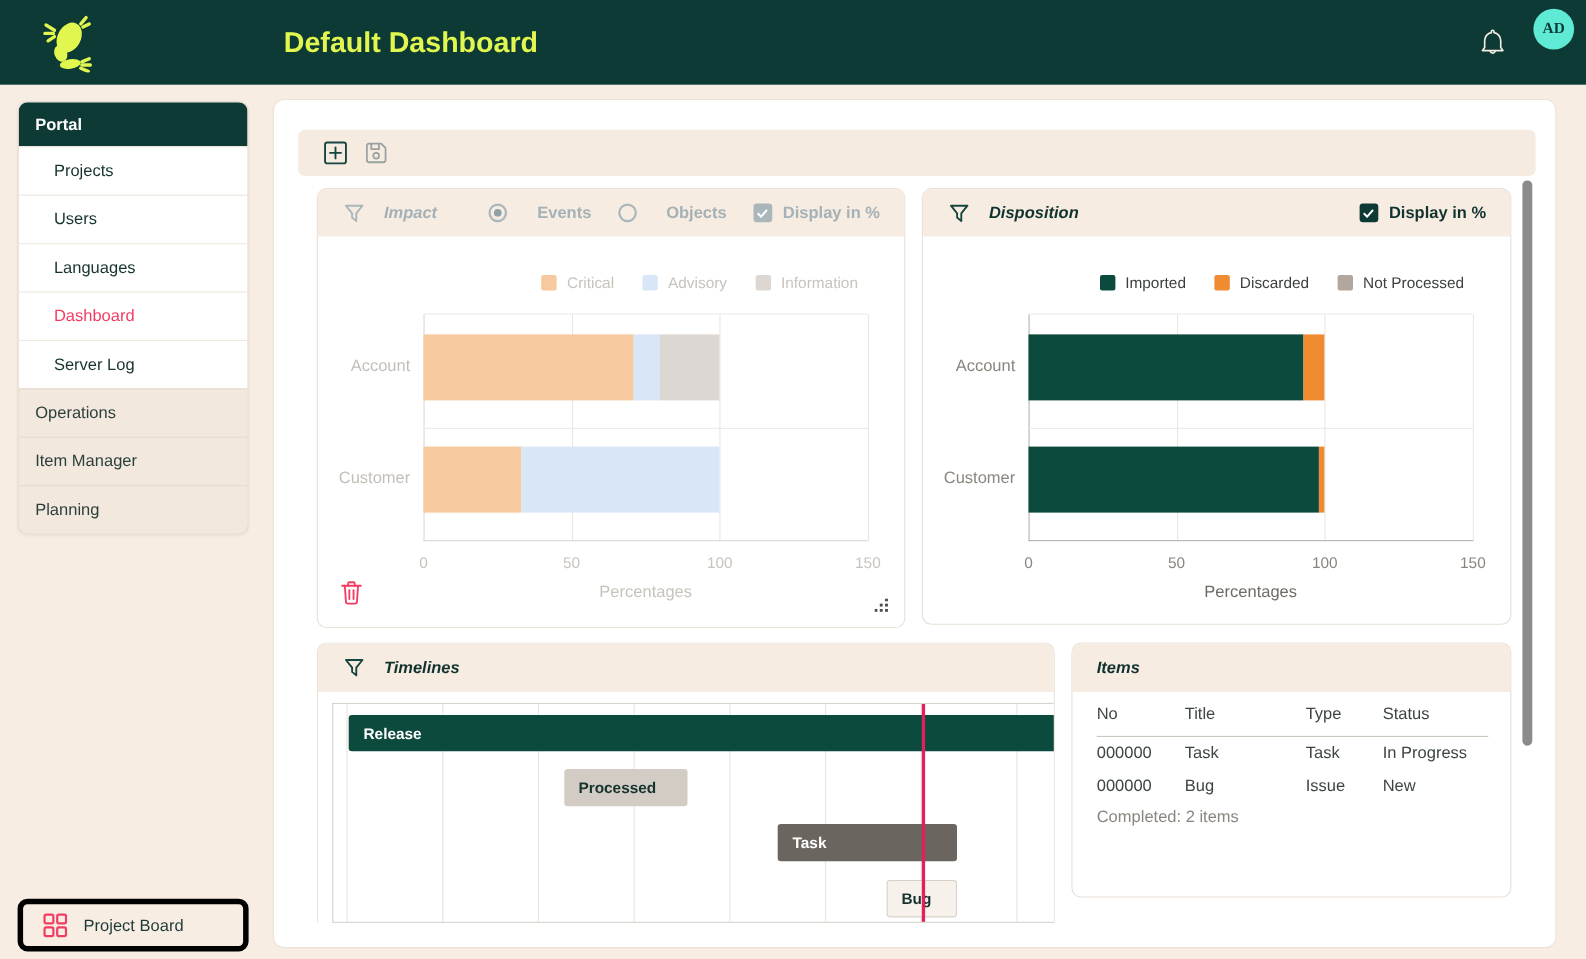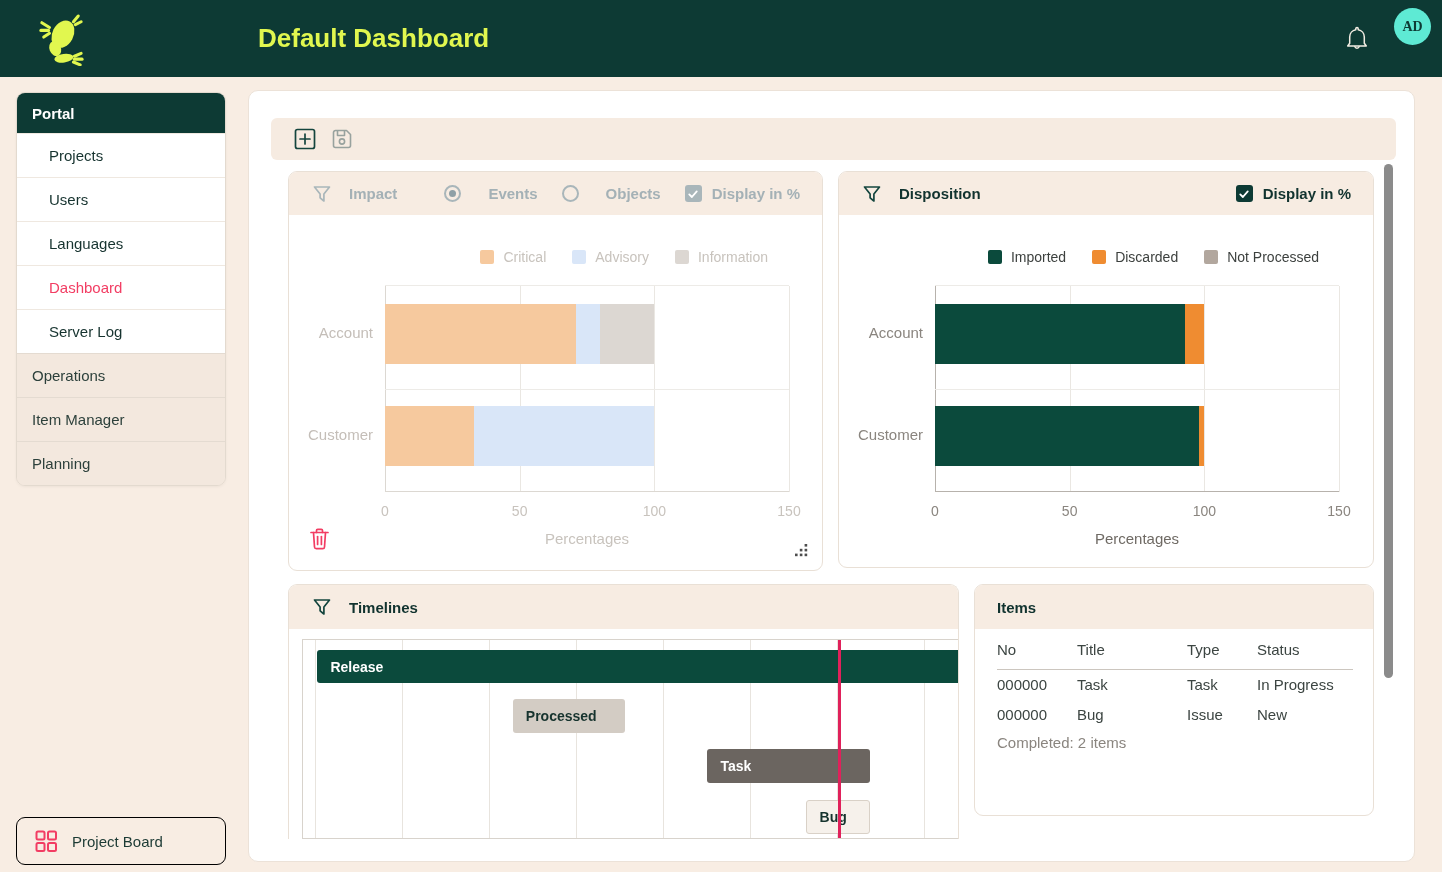--- a/index.html
+++ b/index.html
@@ -18,53 +18,53 @@
             display:flex; align-items:center; justify-content:center; cursor:pointer;font-family:Liberation Serif, serif; }
 
   
   .sidebar { position:absolute; left:16px; top:92px; width:210px; border-radius:9px; overflow:hidden;
              border:1px solid #e3dacf; box-shadow:0 1px 3px rgba(0,0,0,0.05); }
   .sb-item { height:44px; display:flex; align-items:center; font-size:15px; cursor:pointer; }
   .sb-section { height:40px; background:#0d3a34; color:#ffffff; font-weight:bold; padding-left:15px; }
   .sb-sub { background:#ffffff; color:#16332f; padding-left:32px; border-top:1px solid #efe8e0; }
   .sb-top { background:#f3e8de; color:#2c403b; padding-left:15px; border-top:1px solid #e4dbd1; }
   .sb-selected { color:#f23d63; }
-  .pb-box { position:absolute; left:16px; top:817px; width:210px; height:48px; border:1px solid #000000;
+  .pb-box { position:absolute; left:16px; top:817px; width:210px; height:48px; border:5px solid #000000;
             border-radius:9px; display:flex; align-items:center; padding-left:18px; gap:14px;
             font-size:15px; color:#1c3a34; cursor:pointer; }
 
   
   .panel { position:absolute; left:248px; top:90px; width:1167px; height:772px; background:#ffffff;
            border:1px solid #ece2d8; border-radius:10px; }
   .toolbar { position:absolute; left:22px; top:27px; width:1125px; height:42px; background:#f6ebe1;
              border-radius:6px; display:flex; align-items:center; padding-left:23px; gap:15px; }
   .tb-btn { width:22px; height:22px; cursor:pointer; }
   .scroll-thumb { position:absolute; left:1135px; top:73px; width:9px; height:514px;
                   background:#8b8b8b; border-radius:5px; cursor:pointer; }
 
   
   .card { position:absolute; background:#ffffff; border:1px solid #e9e0d6; border-radius:9px; overflow:hidden; }
   .card-hd { height:43px; background:#f7ece2; display:flex; align-items:center; padding:0 22px; }
   .funnel { width:22px; height:22px; margin-right:16px; cursor:pointer; }
-  .w-title { font-size:15px; font-weight:bold; color:#11332f; }
+  .w-title { font-size:15px; font-weight:bold; color:#11332f;font-style:italic; }
   .muted .w-title { color:#a4b1b6; }
   .opts { margin-left:auto; display:flex; align-items:center; gap:24px; }
   .radio-wrap { display:flex; align-items:center; gap:27px; font-size:15px; font-weight:600; color:#a4b1b6; cursor:pointer; }
   .radio { width:17px; height:17px; border:2px solid #a9b6ba; border-radius:50%; position:relative; }
   .radio.sel::after { content:""; position:absolute; left:3px; top:3px; width:7px; height:7px;
                       border-radius:50%; background:#8fa0a6; }
   .cb-wrap { display:flex; align-items:center; gap:10px; font-size:15px; font-weight:bold; cursor:pointer; }
   .cb { width:17px; height:17px; border-radius:3px; display:flex; align-items:center; justify-content:center; }
   .cb-muted { background:#a9b6ba; }
   .cb-dark { background:#0d3a34; }
   .cb-wrap.muted-t { color:#a4b1b6; }
   .cb-wrap.dark-t { color:#11332f; }
 
   
-  .legend { position:absolute; top:77px; right:54px; display:flex; gap:26px; align-items:center; }
+  .legend { position:absolute; top:77px; right:42px; display:flex; gap:26px; align-items:center; }
   .chip { display:flex; align-items:center; gap:9px; font-size:14px; }
   .chip .sq { width:14px; height:14px; border-radius:2px; }
   .leg-muted { color:#c8c3bd; }
   .leg-dark { color:#3c403e; }
   .plot { position:absolute; left:96px; top:113px; width:404px; height:207px; border-top:1px solid #edebe7; }
   .plot .mid { position:absolute; left:0; right:0; top:50%; height:1px; background:#edebe7; }
   .gv { position:absolute; top:0; bottom:0; width:1px; background:#eae7e2; }
   .axisline { position:absolute; left:0; right:0; bottom:0; height:1px; }
   .ax-muted { background:#dcd8d2; }
   .ax-dark { background:#b7b2ac; }

